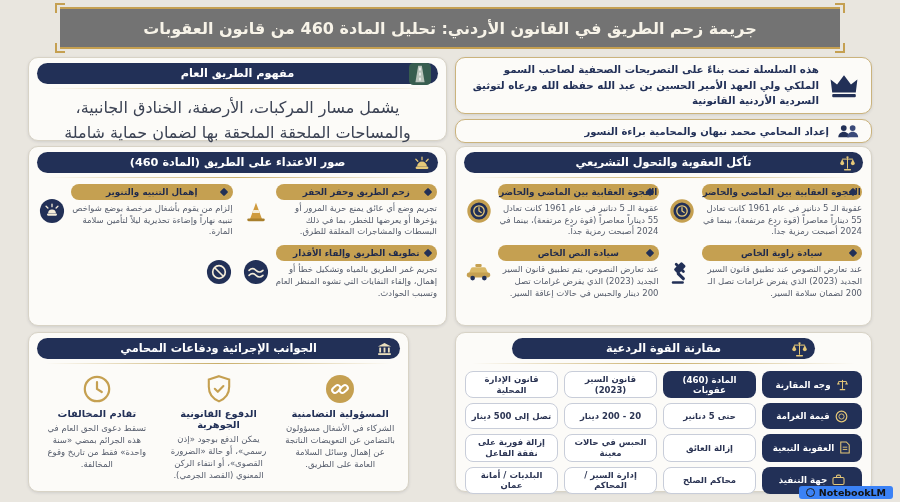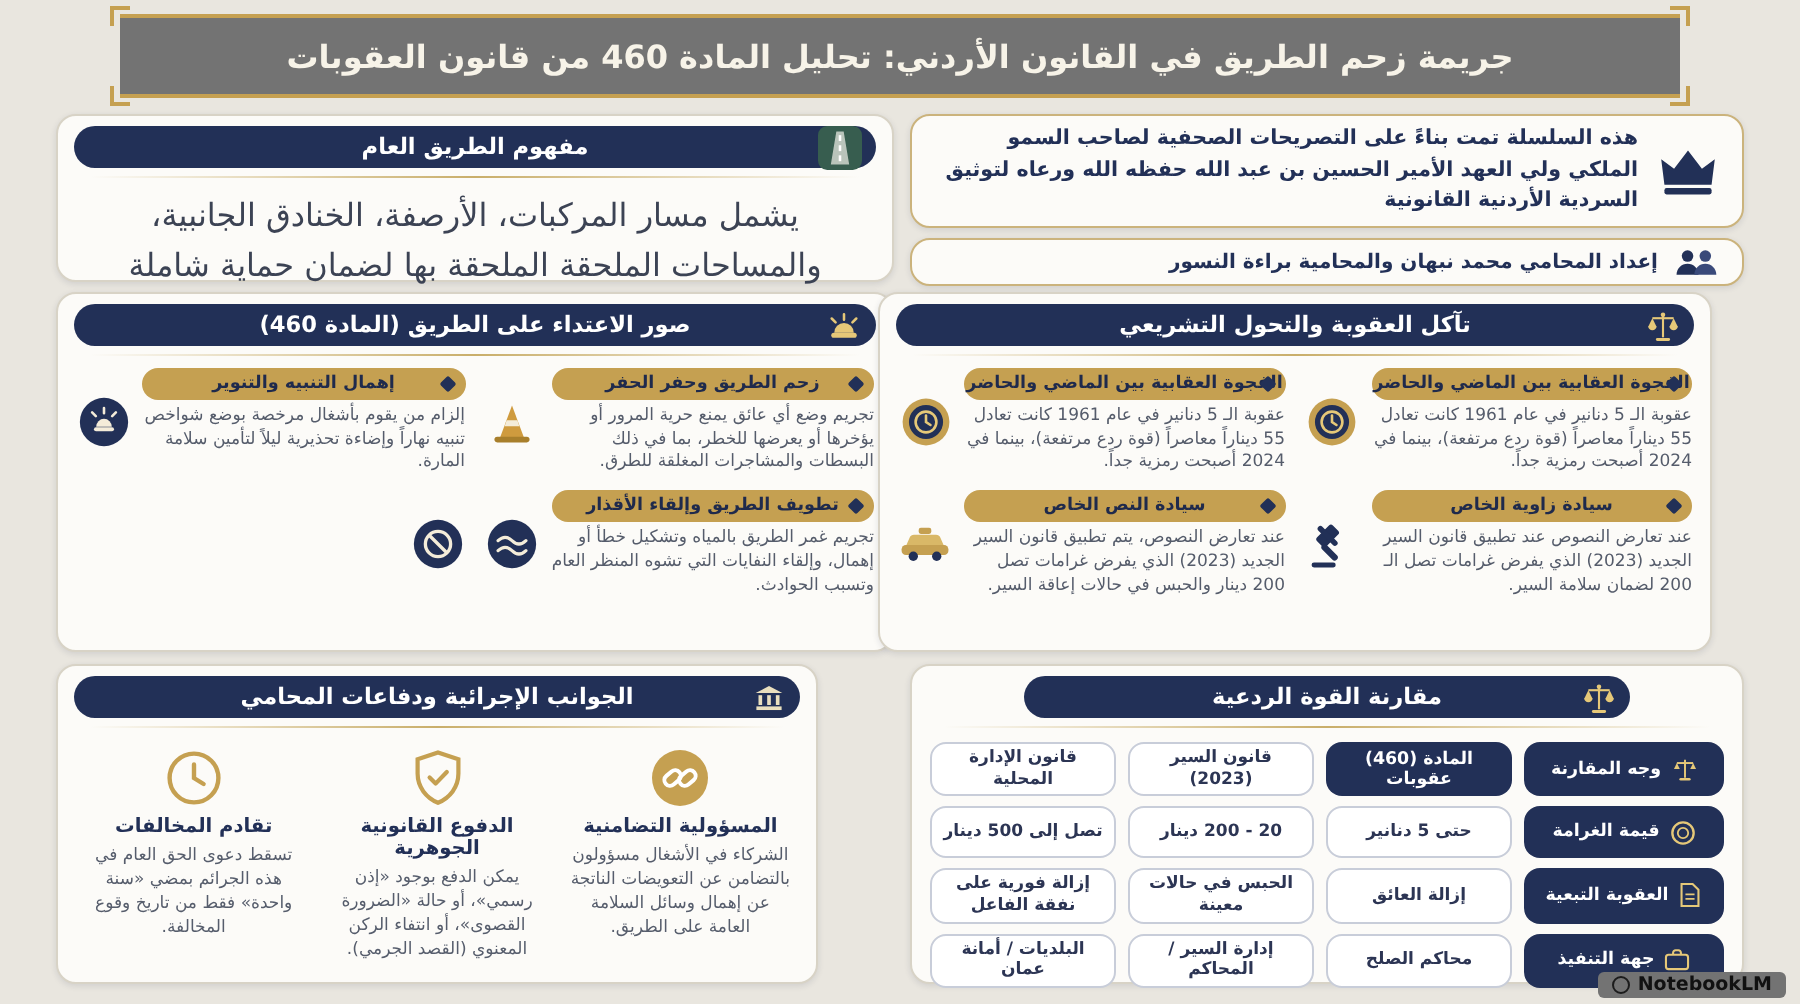--- a/index.html
+++ b/index.html
@@ -37,21 +37,21 @@
   
   #card-series { left:455px; top:57px; width:417px; height:57px; display:flex; align-items:center; gap:10px; padding:6px 12px; }
   #card-series p { flex:1; font-size:10.3px; font-weight:bold; color:#223057; line-height:1.5; text-align:right; }
   #card-credits { left:455px; top:119px; width:417px; height:24px; display:flex; align-items:center; gap:8px; padding:2px 12px; }
   #card-credits p { font-size:10px; font-weight:bold; color:#223057; }
   
   #card-concept { left:28px; top:57px; width:419px; height:84px; }
   #card-concept .body { padding:3px 14px; font-size:16px; font-weight:normal; color:#3c4354; line-height:1.55; text-align:center; }
   
   #card-assault { left:28px; top:146px; width:419px; height:180px; }
-  #card-erosion { left:439px; top:146px; width:417px; height:180px; }
+  #card-erosion { left:455px; top:146px; width:417px; height:180px; }
   .grid2 { display:grid; grid-template-columns:1fr 1fr; gap:7px 10px; padding:2px 9px; }
   .gcell { display:flex; gap:6px; align-items:center; }
   .gcell-main { flex:1; min-width:0; }
   .gold-pill { position:relative; background:#c5a051; border-radius:9px; height:16px; display:flex; align-items:center; justify-content:center; margin-bottom:3px; }
   .gold-pill .label { font-size:8.8px; font-weight:bold; color:#1f2a4c; white-space:nowrap; }
   .gold-pill .marker { position:absolute; right:6px; top:50%; width:6px; height:6px; background:#223057; transform:translateY(-50%) rotate(45deg); border-radius:1px; }
   .gcell p { font-size:8.5px; color:#555c6b; line-height:1.38; text-align:right; }
   .gicon { flex:0 0 27px; display:flex; justify-content:center; }
   
   #card-procedure { left:28px; top:332px; width:381px; height:160px; }
@@ -61,21 +61,21 @@
   .proc h3 { font-size:9.8px; font-weight:bold; color:#223057; margin-bottom:3px; }
   .proc p { font-size:8.5px; color:#565d6c; line-height:1.42; }
   
   #card-comparison { left:455px; top:332px; width:417px; height:160px; }
   #card-comparison .head-pill { margin:5px 56px 0; }
   .comp-grid { display:grid; grid-template-columns:100px 1fr 1fr 1fr; gap:5px 6px; padding:3px 9px; }
   .ccell { border-radius:8px; display:flex; align-items:center; justify-content:center; text-align:center; min-height:26px; padding:2px 4px; }
   .ccell.dark { background:#223057; color:#fff; font-size:8.7px; font-weight:bold; gap:5px; }
   .ccell.light { background:#ffffff; border:1px solid #c8cdd9; color:#2c3554; font-size:8.5px; font-weight:bold; line-height:1.25; }
   
-  .watermark { position:absolute; right:7px; bottom:3px; direction:ltr; display:flex; align-items:center; gap:4px; background:#737373; border-radius:3px; padding:1px 7px; }
+  .watermark { position:absolute; right:7px; bottom:3px; direction:ltr; display:flex; align-items:center; gap:4px; background:#3b82f6; border-radius:3px; padding:1px 7px; }
   .watermark .dot { width:9px; height:9px; border:1.5px solid #1c1c1c; border-radius:50%; display:inline-block; }
   .watermark .lbl { font-size:9.5px; color:#111; font-weight:bold; }
   svg { display:block; }
 </style>
 </head>
 <body>
 
 <div class="page">
 
   <header class="banner">

